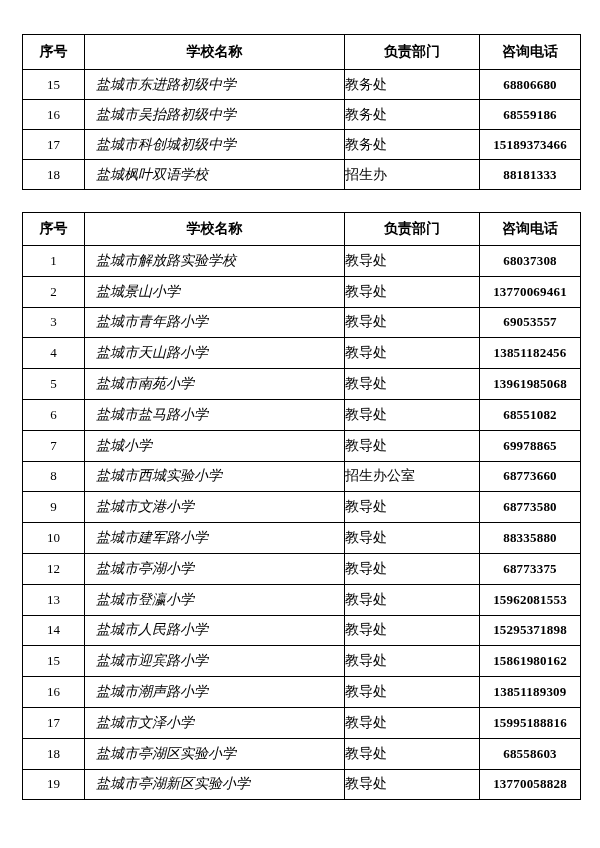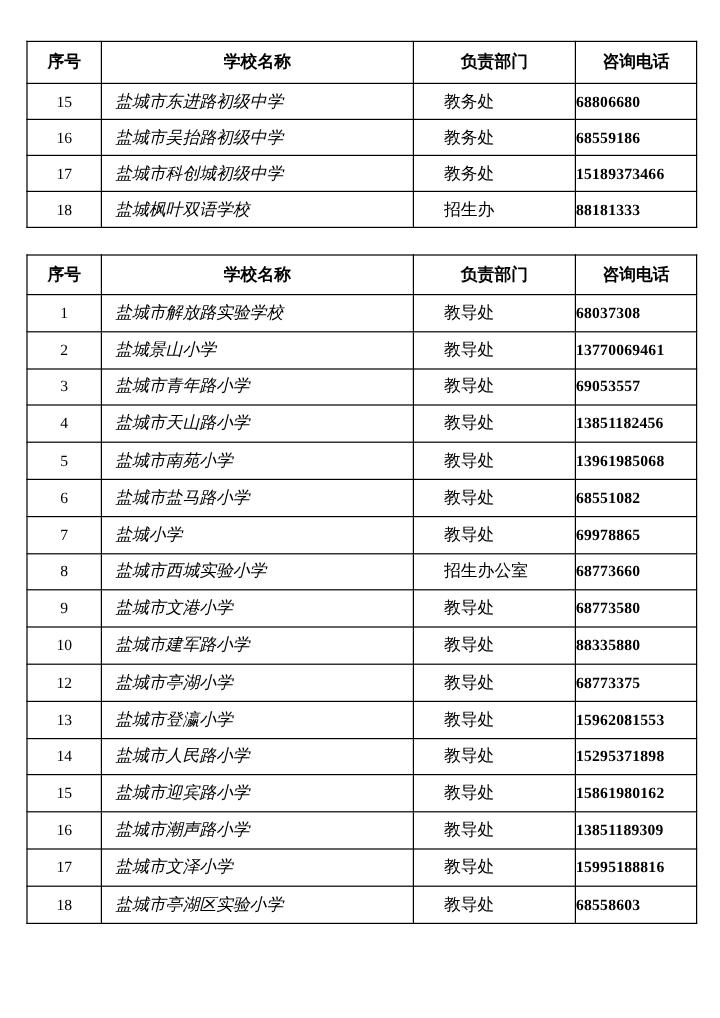--- a/index.html
+++ b/index.html
@@ -55,24 +55,25 @@
   td.c-school {
     text-align: left;
     font-size: 14px;
     padding-left: 11px;
     vertical-align: middle;
     font-style: italic;
   }
   td.c-dept {
     text-align: left;
     font-size: 14px;
-    padding-left: 25px;
+    padding-left: 0;
     vertical-align: middle;
   }
   td.c-phone {
+    text-align: center;
     font-weight: bold;
     font-size: 13px;
     vertical-align: middle;
     letter-spacing: 0.2px;
   }
 </style>
 </head>
 <body>
 
 <div class="page">
@@ -231,16 +232,22 @@
           <td class="c-school">盐城市文泽小学</td>
           <td class="c-dept">教导处</td>
           <td class="c-phone">15995188816</td>
         </tr>
         <tr>
           <td class="c-no">18</td>
           <td class="c-school">盐城市亭湖区实验小学</td>
           <td class="c-dept">教导处</td>
           <td class="c-phone">68558603</td>
         </tr>
+        <tr>
+          <td class="c-no">19</td>
+          <td class="c-school">盐城市亭湖新区实验小学</td>
+          <td class="c-dept">教导处</td>
+          <td class="c-phone">13770058828</td>
+        </tr>
       </tbody>
   </table>
 
 </div>
 
 </body></html>

